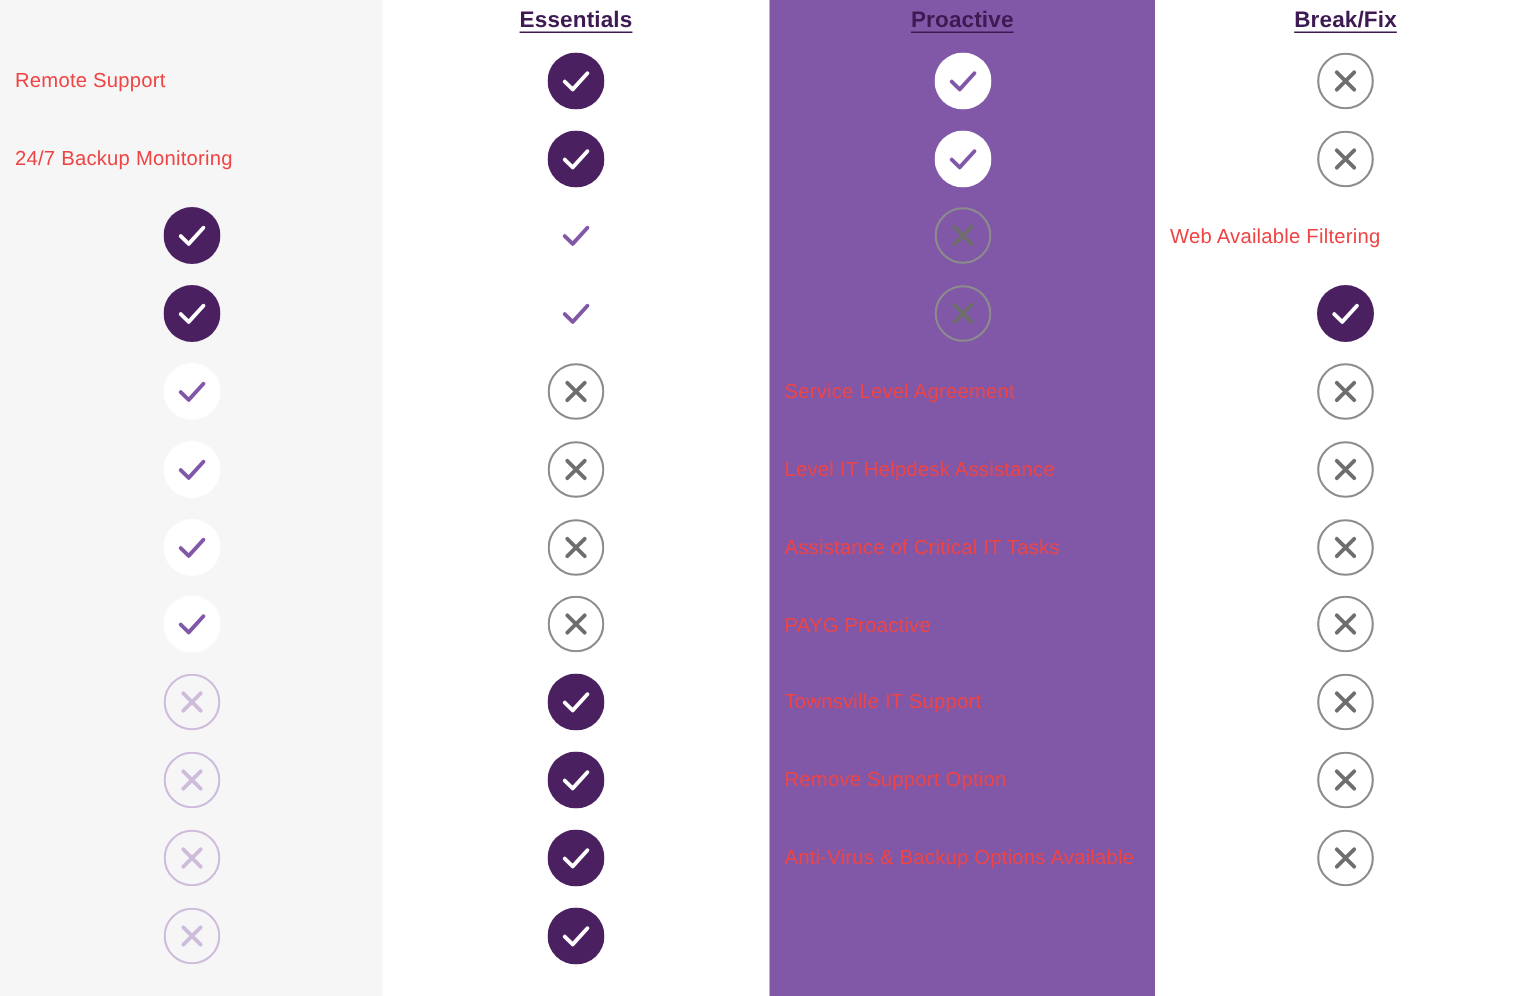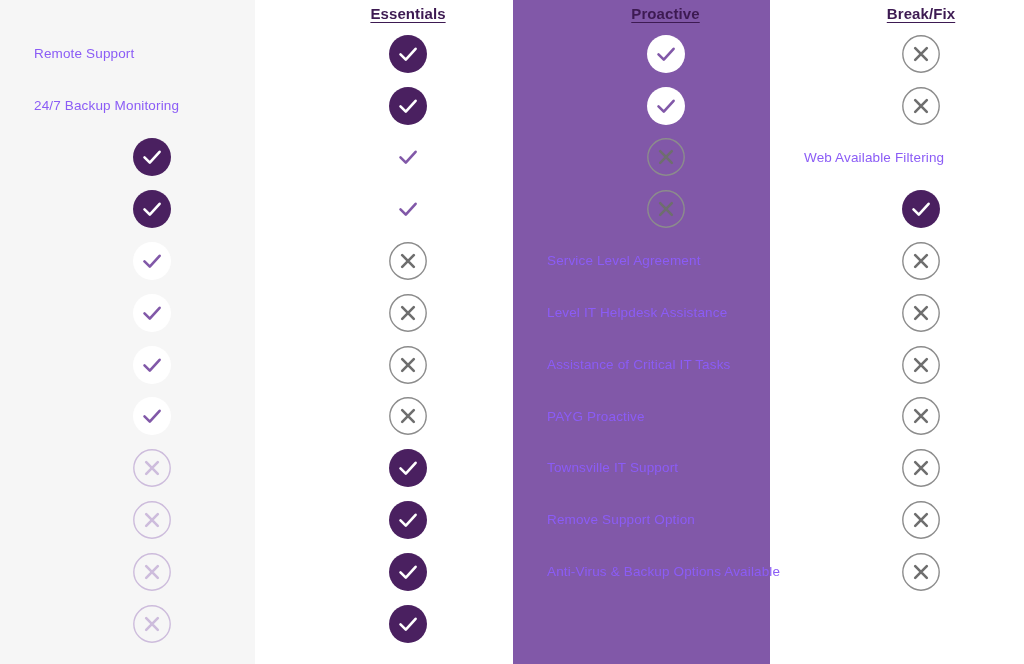--- a/index.html
+++ b/index.html
@@ -36,21 +36,20 @@
     background: #8158a8;
   }
 
   
   .grid {
     position: absolute;
     inset: 0;
     display: grid;
     grid-template-columns: 255px 258px 257px 254px;
     grid-template-rows: 28px repeat(12, 51.8px);
-    margin-left: 24px;
   }
 
   
   .hdr {
     display: flex;
     align-items: center;
     justify-content: center;
     font-size: 15px;
     font-weight: bold;
     color: #3d1a52;
@@ -62,21 +61,21 @@
   .hdr-blank { }
 
   
   .feat {
     display: flex;
     align-items: center;
     padding-left: 10px;
     padding-right: 12px;
     box-sizing: border-box;
     font-size: 13.5px;
-    color: #8b5cf6;
+    color: #ef4444;
     line-height: 1.45;
     letter-spacing: .15px;
   }
 
   
   .cell {
     display: flex;
     align-items: center;
     justify-content: center;
   }

